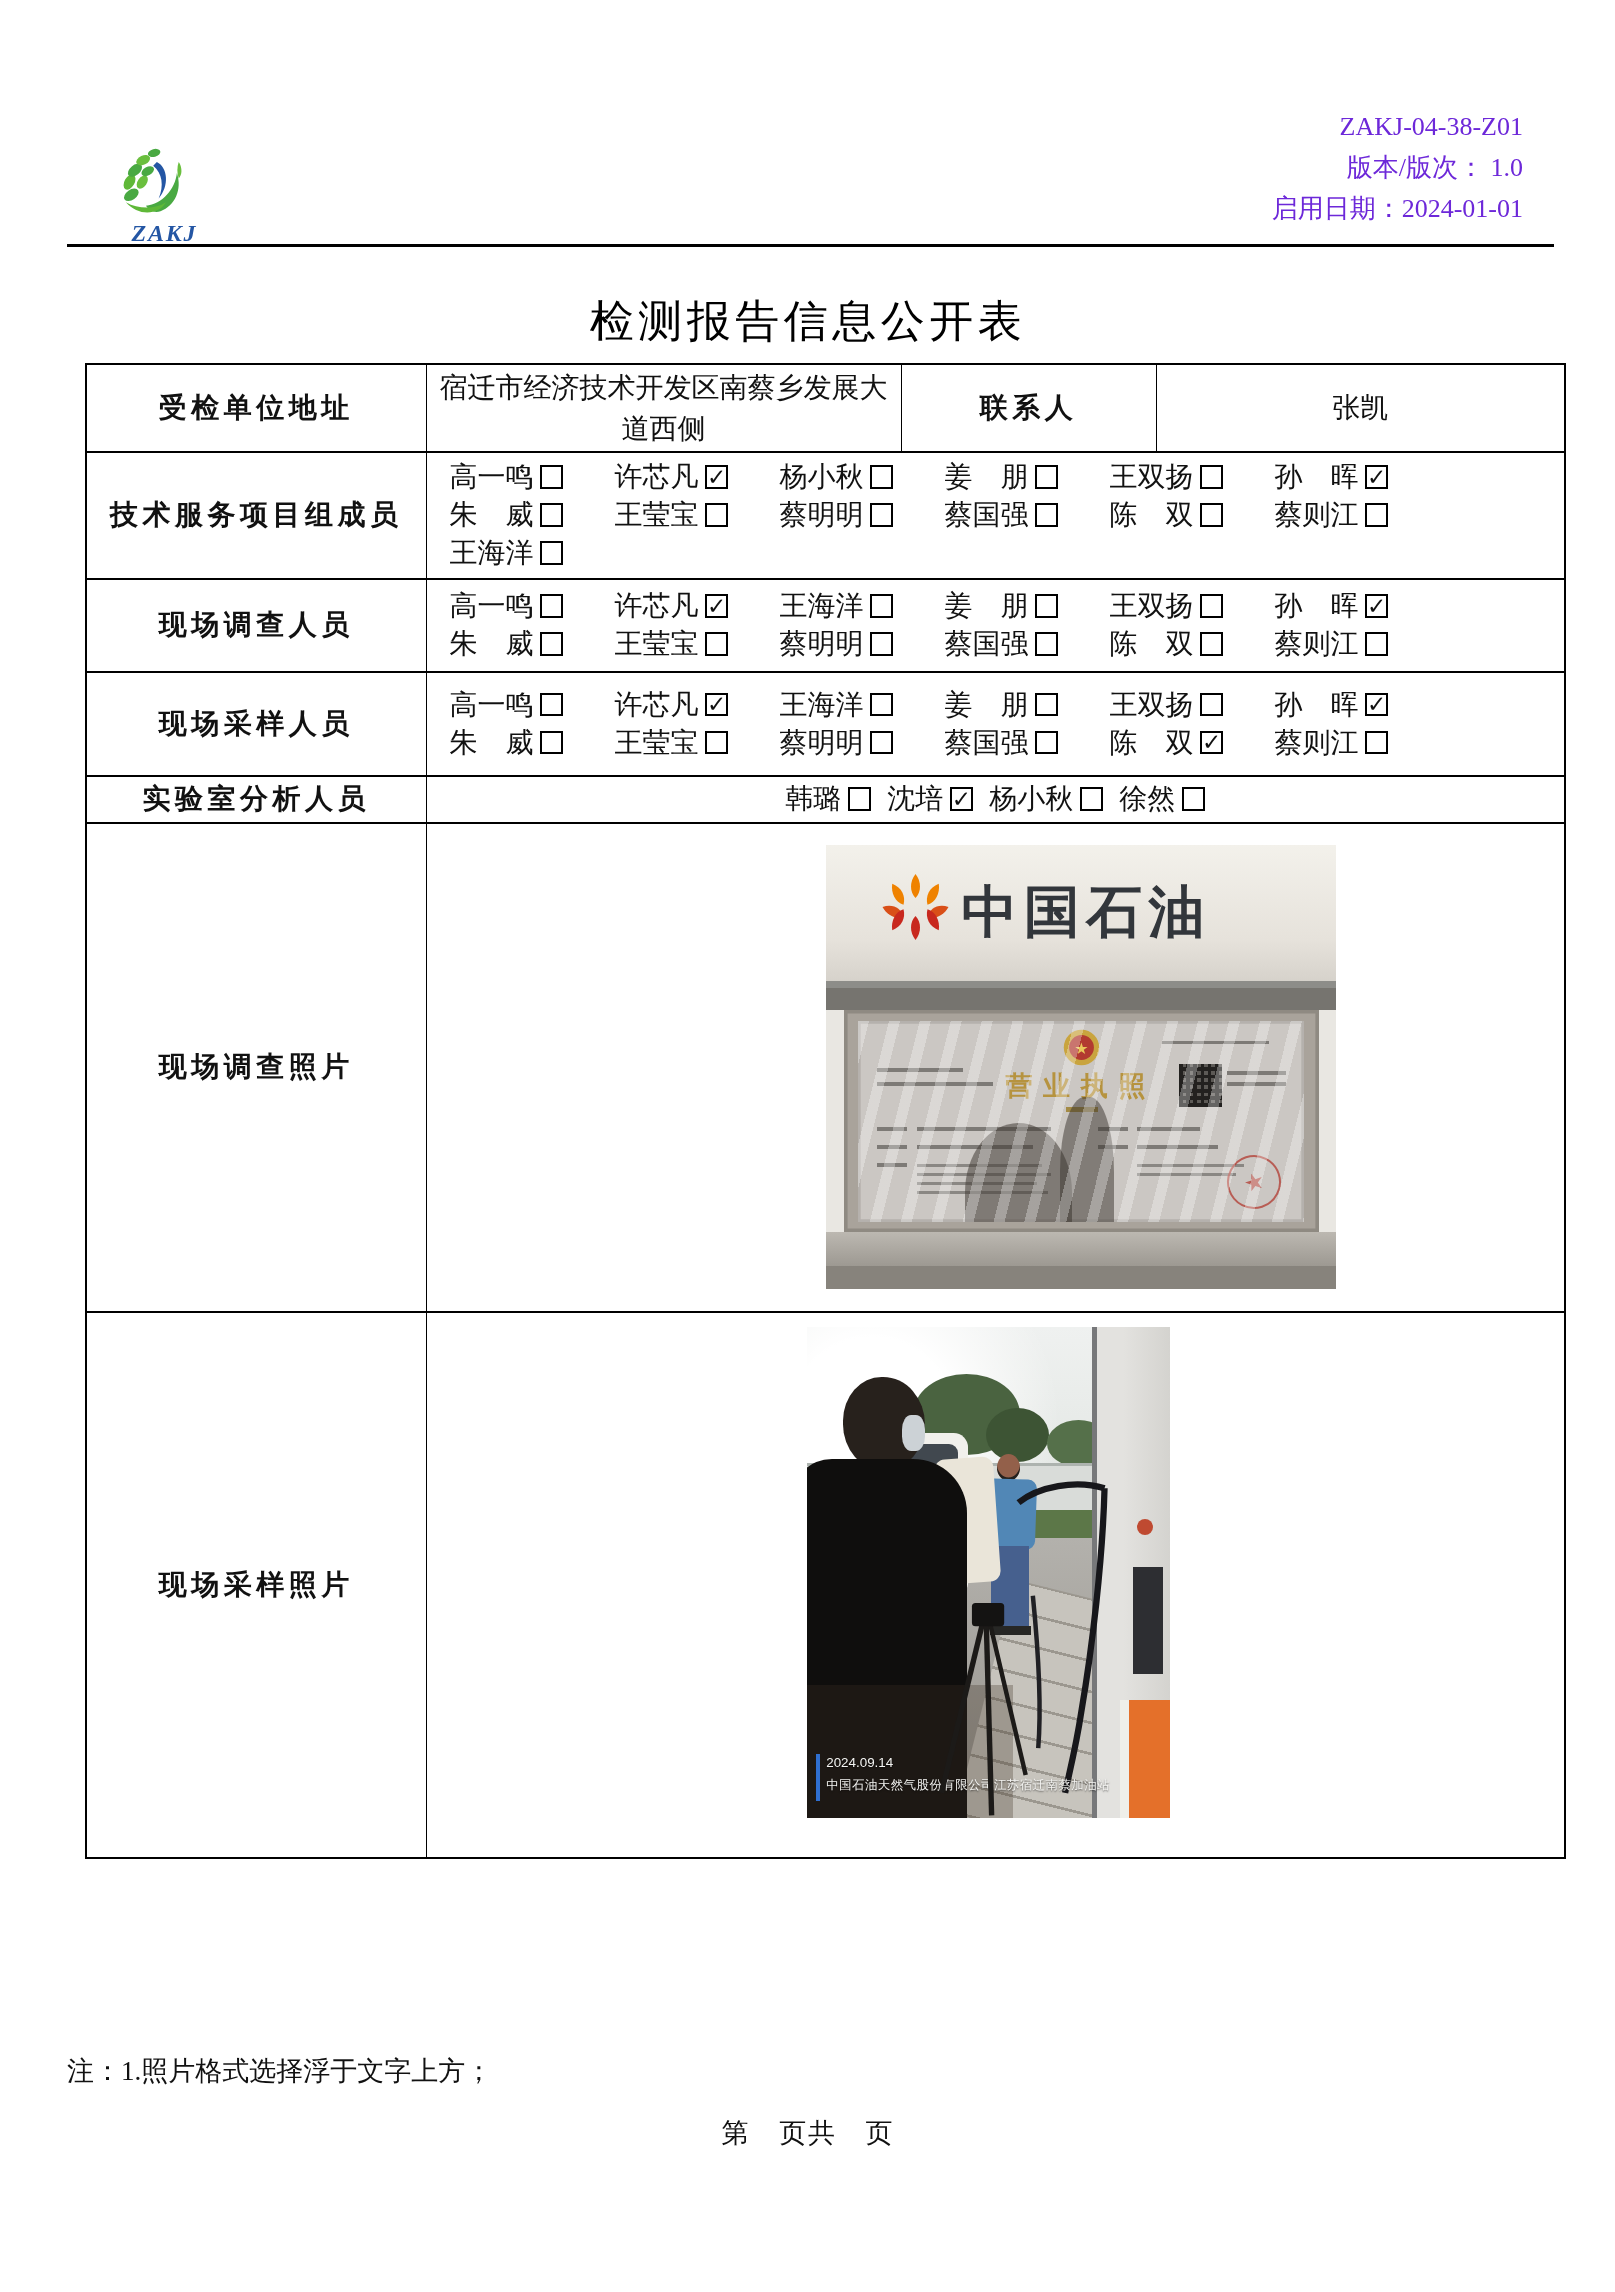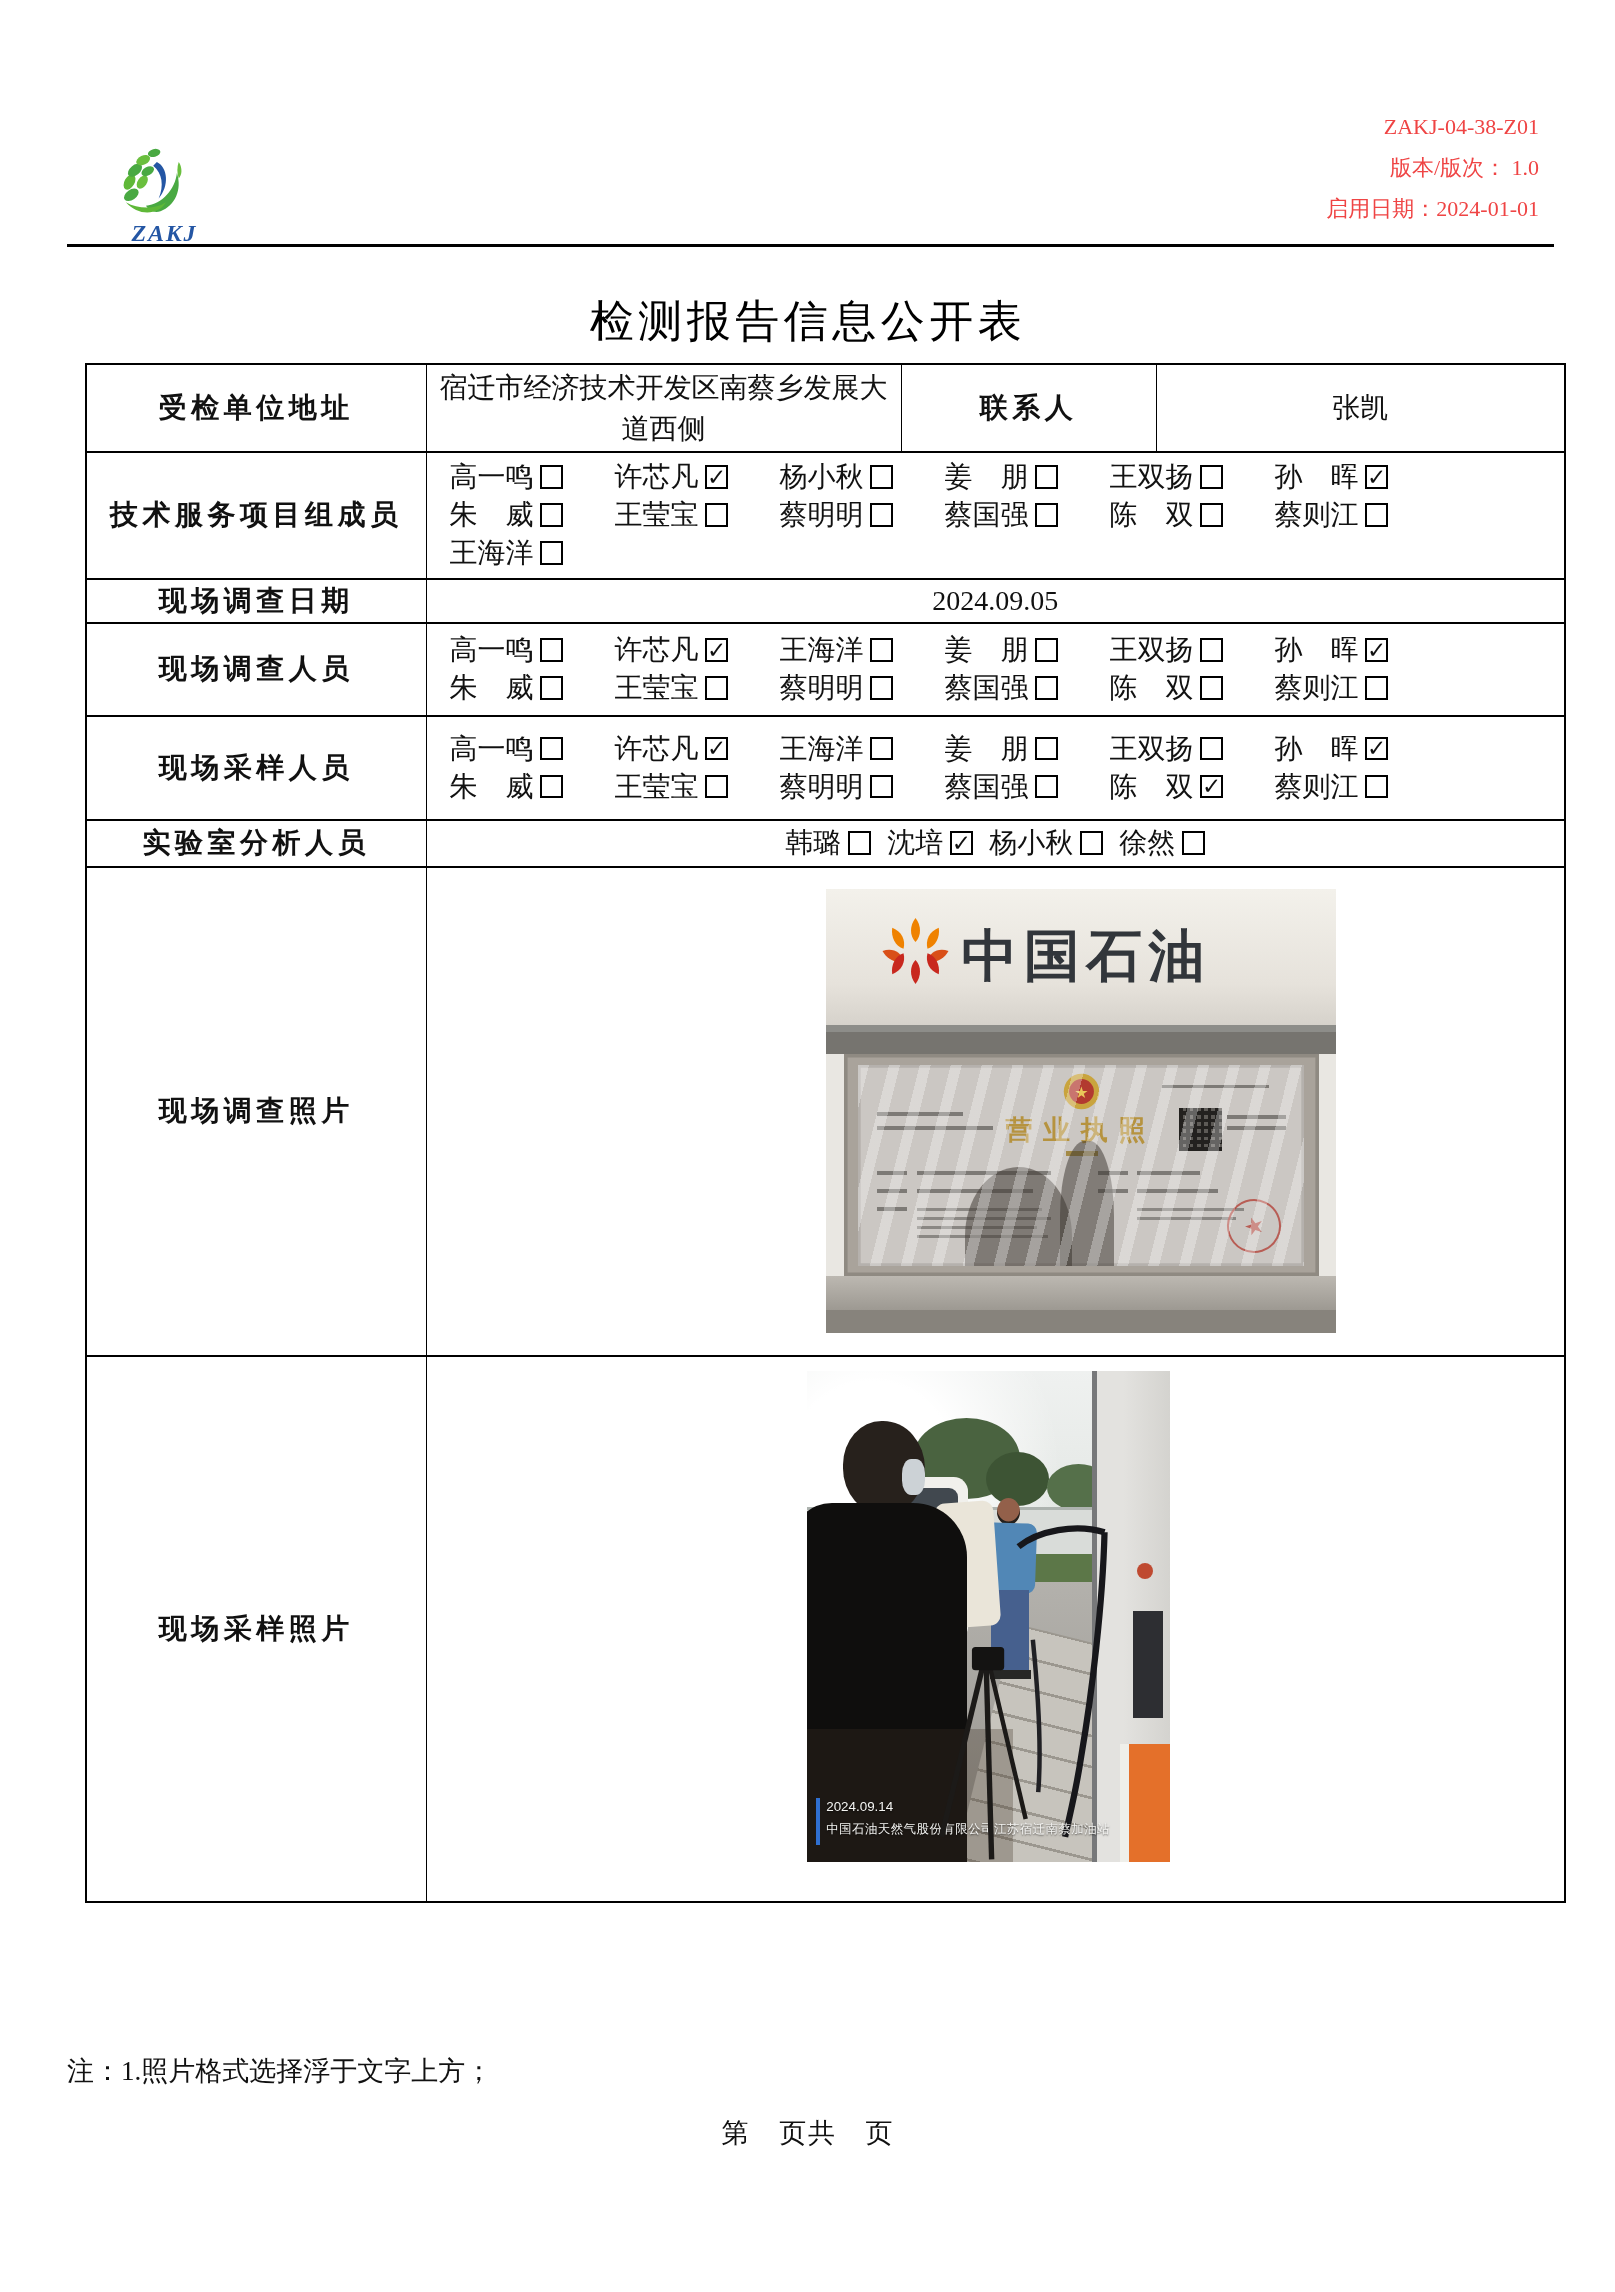--- a/index.html
+++ b/index.html
@@ -4,21 +4,21 @@
 <style>
   html,body{margin:0;padding:0;background:#888;}
   .page{position:relative;width:1616px;height:2293px;background:#ffffff;
         font-family:"Liberation Serif","DejaVu Serif",serif;color:#111;overflow:hidden;}
 
   
   .hdr-logo{position:absolute;left:107px;top:142px;width:107px;height:82px;}
   .hdr-logo-caption{position:absolute;left:115px;top:220px;width:99px;text-align:center;
       font-size:24px;font-weight:bold;font-style:italic;color:#2456a4;letter-spacing:1.8px;}
   .hdr-company{position:absolute;left:231px;top:158px;font-size:33px;letter-spacing:2.7px;color:#1a1a1a;}
-  .hdr-right{position:absolute;right:77px;top:106px;text-align:right;font-size:22px;line-height:41px;color:#ef4444;}
+  .hdr-right{position:absolute;right:93px;top:106px;text-align:right;font-size:26px;line-height:41px;color:#6d28d9;}
   .hdr-rule{position:absolute;left:67px;top:244px;width:1487px;height:2.7px;background:#000;}
 
   
   .doc-title{position:absolute;left:0;top:292px;width:1616px;text-align:center;
       font-size:44px;font-weight:normal;letter-spacing:4.5px;color:#000;}
 
   
   .tbl-wrap{position:absolute;left:85px;top:363px;}
   table.main{border-collapse:collapse;table-layout:fixed;width:1480px;border:2.7px solid #000;}
   table.main th,table.main td{border-left:1.8px solid #000;border-right:1.8px solid #000;
@@ -242,24 +242,20 @@
                 <div class="staff-line">
                   <span class="slot">
                     <span class="nm">王海洋</span>
                     <span class="cb"></span>
                   </span>
                 </div>
               </div>
       </td>
     </tr>
 
-    <tr class="r4">
-      <th>现场调查日期</th>
-      <td colspan="3" class="val-center">2024.09.05</td>
-    </tr>
 
     <tr class="r5">
       <th>现场调查人员</th>
       <td colspan="3">
         <div class="staff-cell">
                 <div class="staff-line">
                   <span class="slot">
                     <span class="nm">高一鸣</span>
                     <span class="cb"></span>
                   </span>

